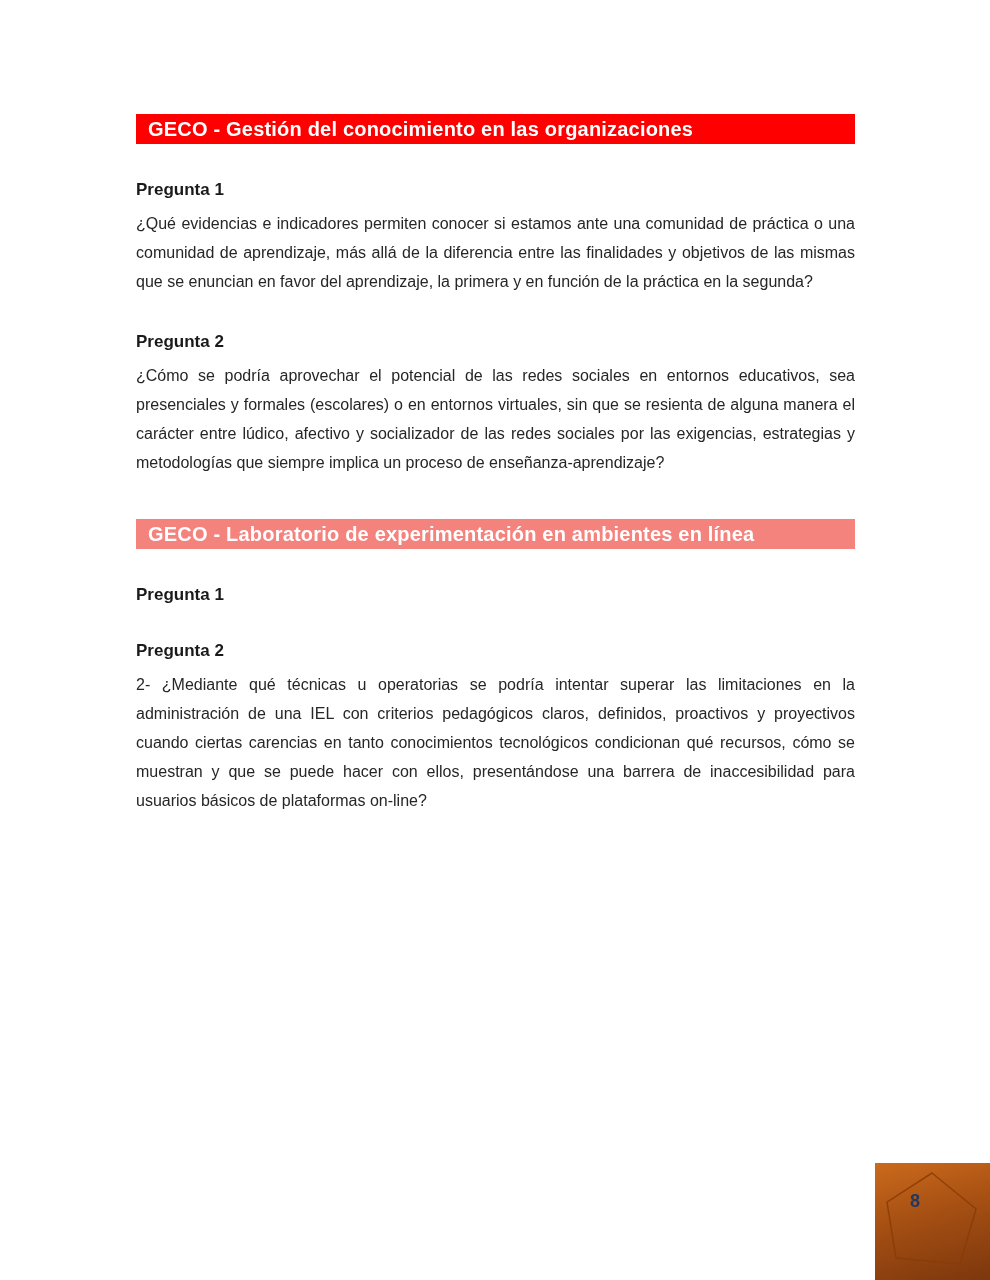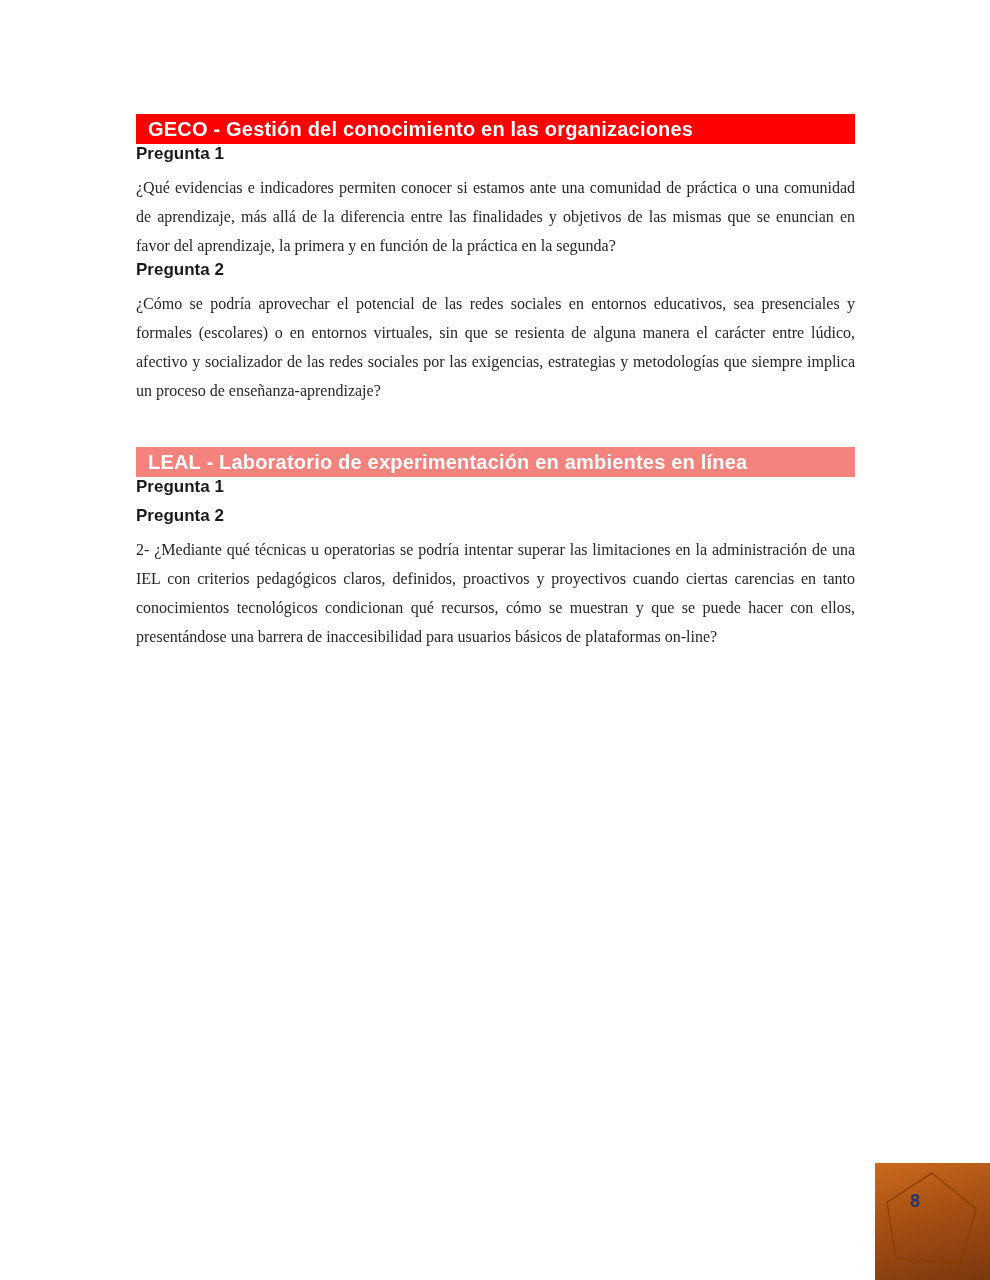--- a/index.html
+++ b/index.html
@@ -33,28 +33,28 @@
     white-space: nowrap;
     overflow: hidden;
   }
   .banner.second {
     margin-top: 42px;
   }
   .q-label {
     font-size: 17px;
     font-weight: bold;
     color: #1a1a1a;
+    margin-top: 36px;
     margin-bottom: 9px;
   }
   .q-text {
     font-size: 16px;
     line-height: 29px;
     color: #262626;
     text-align: justify;
-    font-family: Liberation Serif, serif;
   }
   .corner-badge {
     position: absolute;
     right: 0;
     bottom: 0;
     width: 115px;
     height: 117px;
     background: linear-gradient(165deg, #cb6a1c 0%, #a54f13 45%, #7c370d 100%);
   }
   .corner-badge svg {
@@ -83,21 +83,21 @@
       <div class="banner" style="background-color: rgb(254, 0, 0);">GECO - Gestión del conocimiento en las organizaciones</div>
 
       <div class="q-label">Pregunta 1</div>
       <p class="q-text">¿Qué evidencias e indicadores permiten conocer si estamos ante una comunidad de práctica o una comunidad de aprendizaje, más allá de la diferencia entre las finalidades y objetivos de las mismas que se enuncian en favor del aprendizaje, la primera y en función de la práctica en la segunda?</p>
 
       <div class="q-label">Pregunta 2</div>
       <p class="q-text">¿Cómo se podría aprovechar el potencial de las redes sociales en entornos educativos, sea presenciales y formales (escolares) o en entornos virtuales, sin que se resienta de alguna manera el carácter entre lúdico, afectivo y socializador de las redes sociales por las exigencias, estrategias y metodologías que siempre implica un proceso de enseñanza-aprendizaje?</p>
     </section>
 
     <section>
-      <div class="banner second" style="background-color: rgb(244, 130, 125);">LEAL - Laboratorio de experimentación en ambientes en línea</div>
+      <div class="banner second" style="background-color: rgb(244, 130, 125);">GECO - Laboratorio de experimentación en ambientes en línea</div>
 
       <div class="q-label">Pregunta 1</div>
 
       <div class="q-label">Pregunta 2</div>
       <p class="q-text">2- ¿Mediante qué técnicas u operatorias se podría intentar superar las limitaciones en la administración de una IEL con criterios pedagógicos claros, definidos, proactivos y proyectivos cuando ciertas carencias en tanto conocimientos tecnológicos condicionan qué recursos, cómo se muestran y que se puede hacer con ellos, presentándose una barrera de inaccesibilidad para usuarios básicos de plataformas on-line?</p>
     </section>
 
   </div>
 
   <div class="corner-badge">

